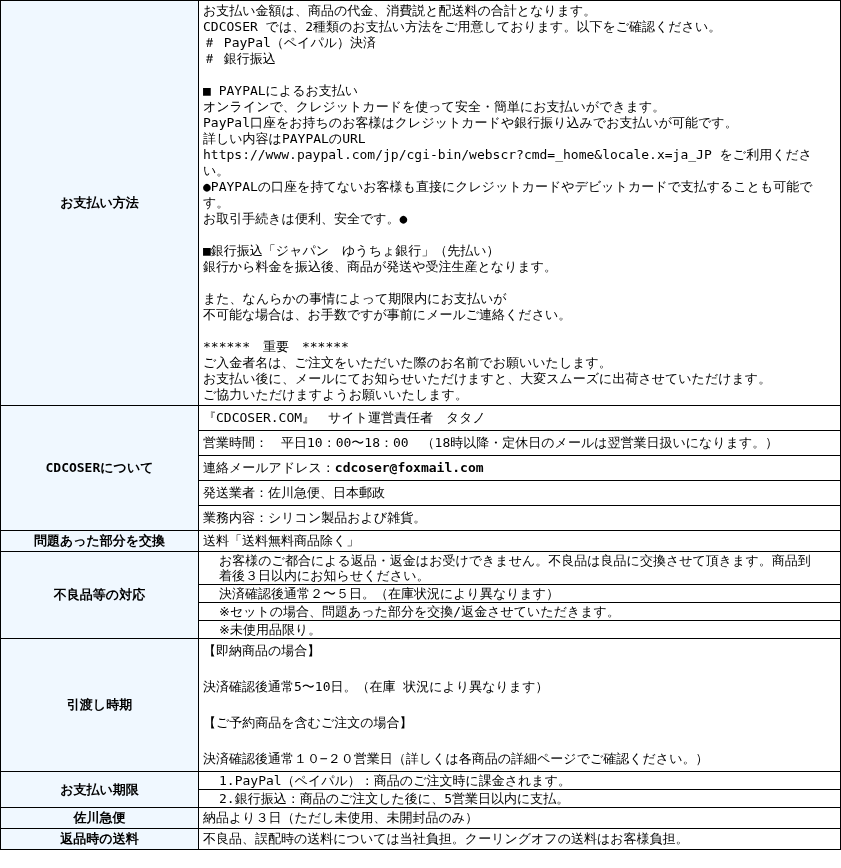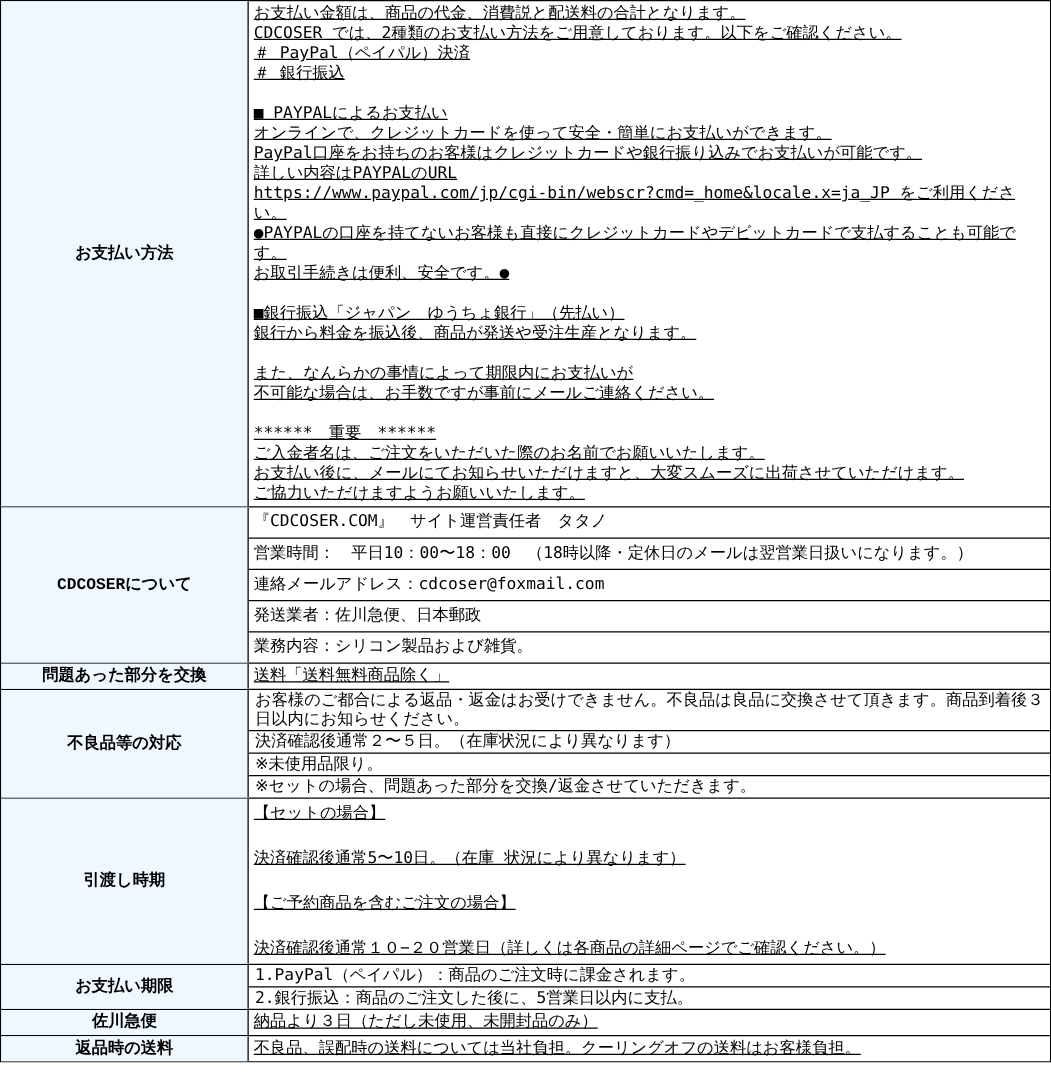--- a/index.html
+++ b/index.html
@@ -32,53 +32,51 @@
     background: #f0f8ff;
     border-right: 1px solid #000;
     display: flex;
     align-items: center;
     justify-content: center;
     text-align: center;
     font-weight: bold;
     padding: 2px 4px;
     box-sizing: border-box;
     line-height: 16px;
-    font-family: Liberation Mono, monospace;
   }
   .bd {
     flex: 1 1 auto;
     min-width: 0;
     display: flex;
     flex-direction: column;
     justify-content: center;
   }
   .cell {
     padding: 2px 4px;
     white-space: pre-wrap;
     word-break: break-all;
     line-height: 16px;
-    text-decoration: underline;
   }
   .sub {
     border-bottom: 1px solid #000;
     padding: 4px 4px;
     white-space: pre-wrap;
     word-break: break-all;
     line-height: 16px;
   }
   .sub:last-child { border-bottom: none; }
   .sub.tight {
-    padding: 1px 5px;
+    padding: 1px 20px;
     line-height: 15px;
   }
   .cell.delivery {
     line-height: 18px;
     padding: 3px 4px;
   }
-  .email { font-weight: normal; }
+  .email { font-weight: bold; }
 </style>
 </head>
 <body>
 
 <div class="page">
   <div class="tbl">
 
     <div class="row">
       <div class="hd">お支払い方法</div>
       <div class="bd">
@@ -125,29 +123,29 @@
         <div class="cell">送料「送料無料商品除く」</div>
       </div>
     </div>
 
 
     <div class="row">
       <div class="hd">不良品等の対応</div>
       <div class="bd">
         <div class="sub tight">お客様のご都合による返品・返金はお受けできません。不良品は良品に交換させて頂きます。商品到着後３日以内にお知らせください。</div>
         <div class="sub tight">決済確認後通常２〜５日。（在庫状況により異なります）</div>
+        <div class="sub tight">※セットの場合、問題あった部分を交換/返金させていただきます。</div>
         <div class="sub tight">※未使用品限り。</div>
-        <div class="sub tight">※セットの場合、問題あった部分を交換/返金させていただきます。</div>
       </div>
     </div>
 
     <div class="row">
       <div class="hd">引渡し時期</div>
       <div class="bd">
-        <div class="cell delivery">【セットの場合】
+        <div class="cell delivery">【即納商品の場合】
 
 決済確認後通常5〜10日。（在庫 状況により異なります）
 
 【ご予約商品を含むご注文の場合】
 
 決済確認後通常１０−２０営業日（詳しくは各商品の詳細ページでご確認ください。）</div>
       </div>
     </div>
 
     <div class="row">

